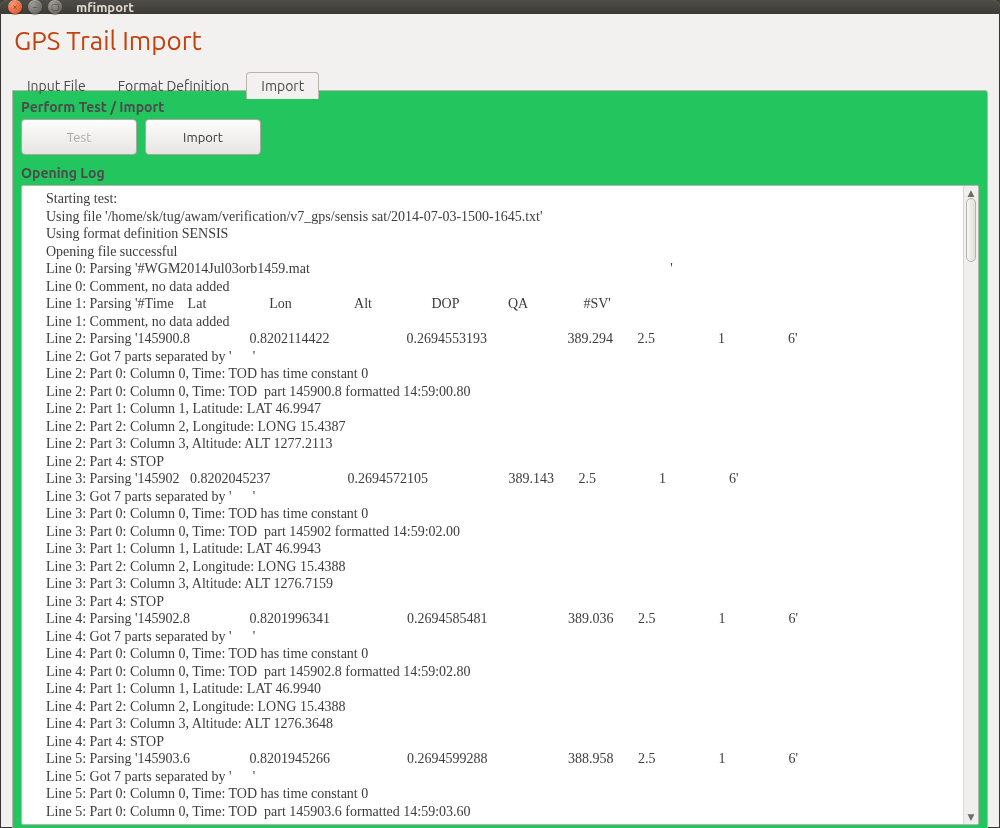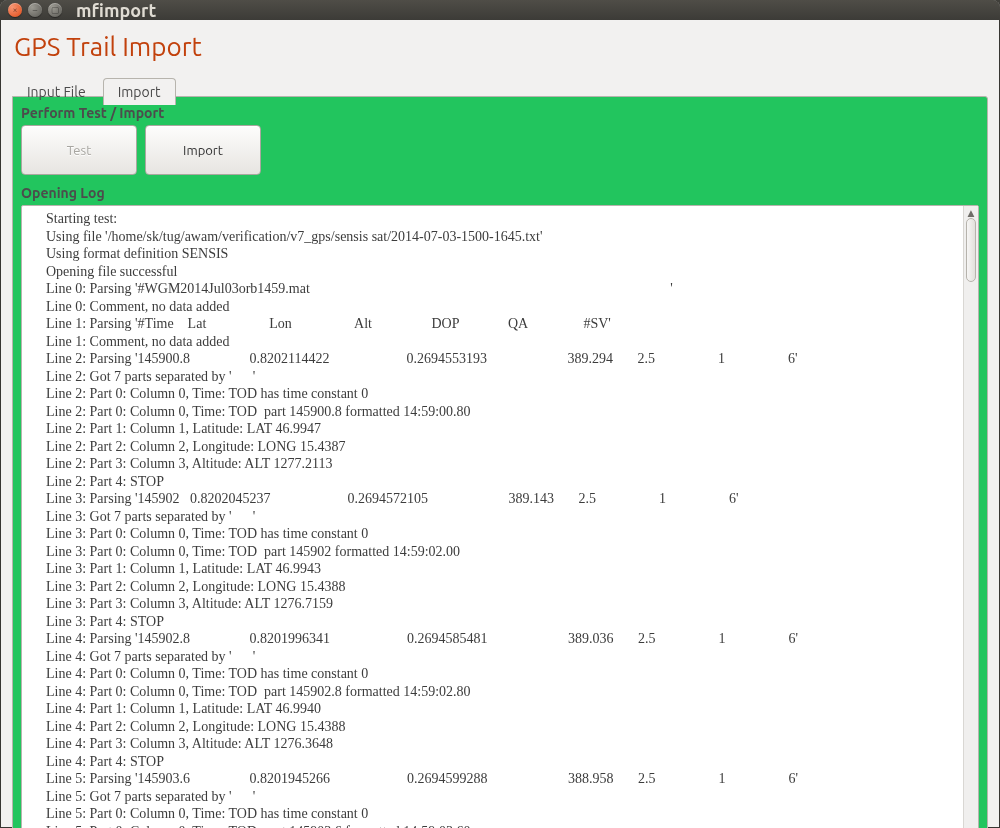--- a/index.html
+++ b/index.html
@@ -48,21 +48,21 @@
     font-size: 9px;
     color: rgba(0,0,0,0.5);
     box-shadow: inset 0 1px 0 rgba(255,255,255,0.3), 0 1px 1px rgba(0,0,0,0.4);
   }
   .win-close { background: radial-gradient(circle at 30% 30%, #f79674, #df4a16); }
   .win-min   { background: radial-gradient(circle at 30% 30%, #9d9b93, #5a5954); }
   .win-max   { background: radial-gradient(circle at 30% 30%, #9d9b93, #5a5954); }
   .titlebar-text {
     color: #dfdbd2;
     font-weight: bold;
-    font-size: 18px;
+    font-size: 13px;
     margin-left: 6px;
   }
   .client {
     flex: 1;
     padding: 10px 12px 12px 12px;
     display: flex;
     flex-direction: column;
   }
   .page-title {
     font-size: 26px;
@@ -113,21 +113,21 @@
     margin: 4px 2px 2px 2px;
   }
   .btn-row {
     display: flex;
     gap: 8px;
     margin: 2px 2px 6px 2px;
   }
   .btn {
     min-width: 86px;
     height: 26px;
-    padding: 11px 14px;
+    padding: 4px 14px;
     border: 1px solid #aaa79f;
     border-radius: 4px;
     background: linear-gradient(to bottom, #fdfdfc, #e7e5e1);
     font-size: 13px;
     color: #333;
     box-shadow: inset 0 1px 0 #fff;
     display: inline-flex;
     align-items: center;
     justify-content: center;
     cursor: pointer;
@@ -203,20 +203,21 @@
     </div>
     <div class="titlebar-text">mfimport</div>
   </div>
 
   <div class="client">
 
     <div class="page-title">GPS Trail Import</div>
 
     <div class="tabs">
       <div class="tab">Input File</div>
+      <div class="tab">Format Definition</div>
       <div class="tab active">Import</div>
     </div>
 
     <div class="tab-panel">
 
       <div class="section-label">Perform Test / Import</div>
 
       <div class="btn-row">
         <div class="btn disabled">Test</div>
         <div class="btn">Import</div>

